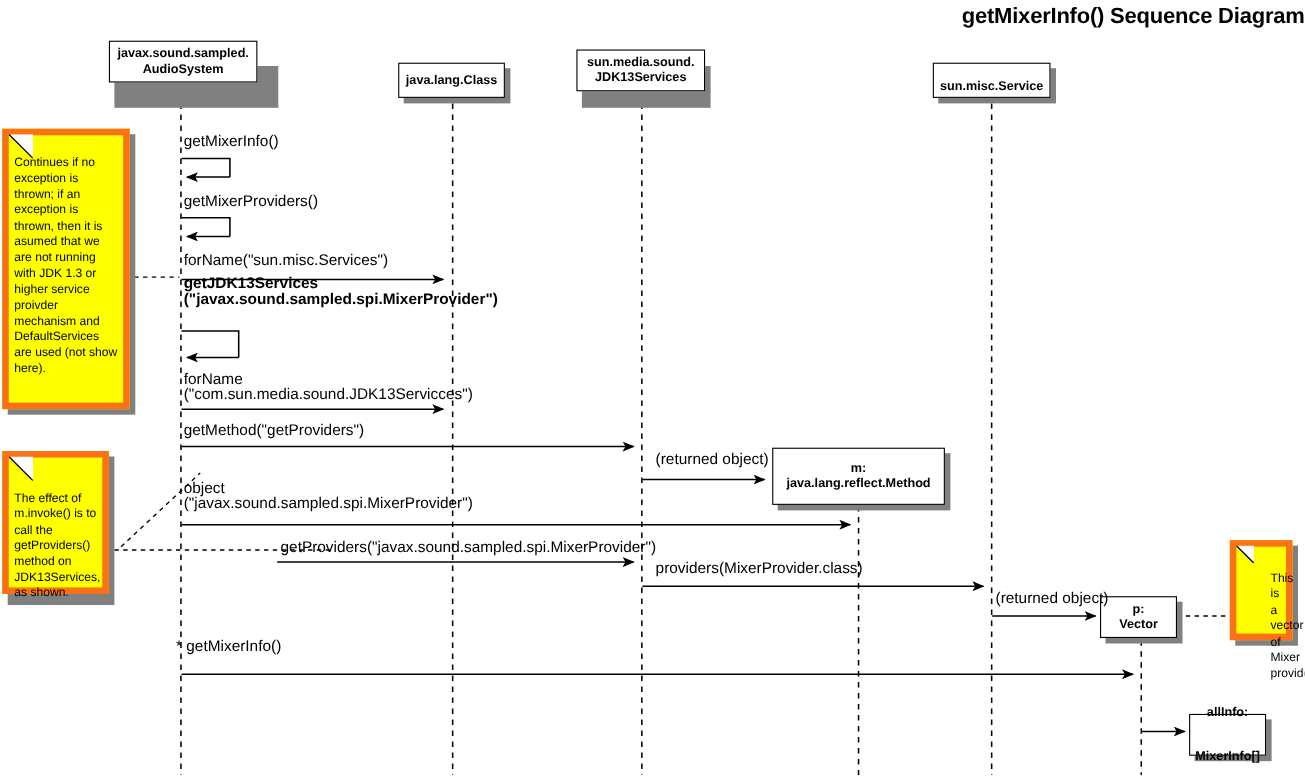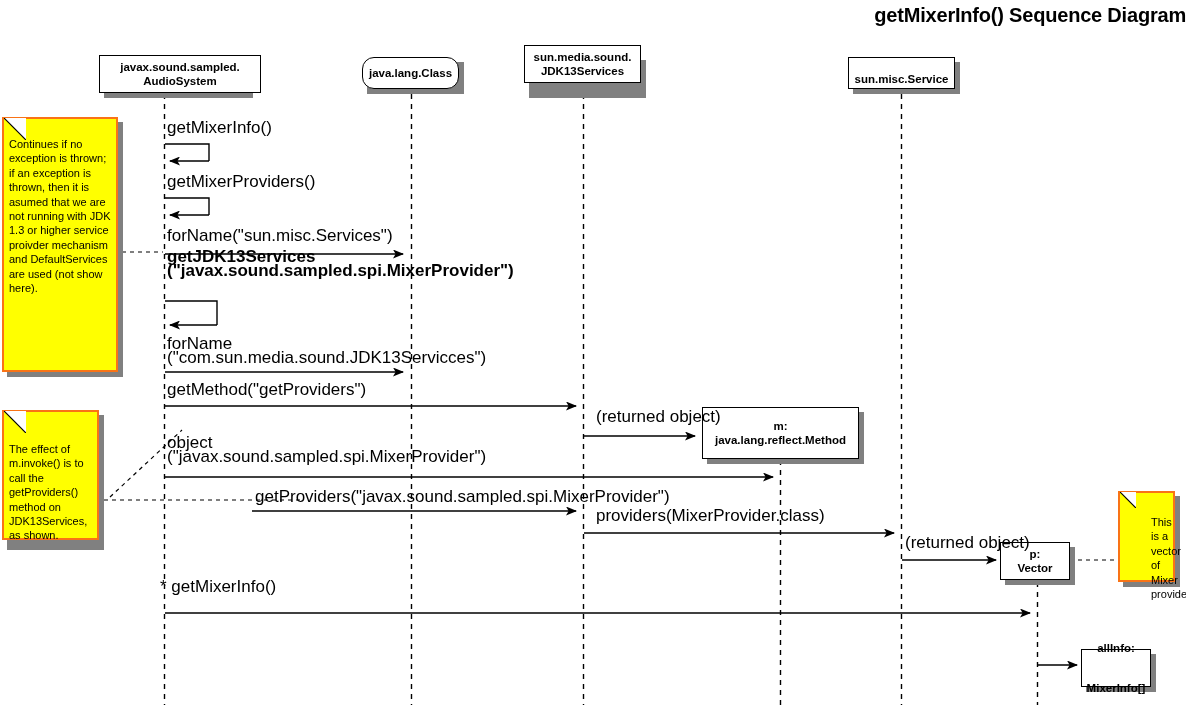--- a/index.html
+++ b/index.html
@@ -72,31 +72,31 @@
     display: flex;
     flex-direction: column;
     align-items: center;
     justify-content: center;
     z-index: 4;
   }
   
   .note {
     position: absolute;
     background: #ffff00;
-    border: 2px solid #f97316;
+    border: 6px solid #f97316;
     box-sizing: border-box;
     font-size: 11px;
     line-height: 14.4px;
     color: #000;
     padding: 6px 4px 4px 5px;
     z-index: 5;
   }
   .msg {
     position: absolute;
-    font-size: 17px;
+    font-size: 14px;
     color: #000;
     line-height: 14px;
     white-space: nowrap;
     z-index: 6;
   }
 </style>
 </head>
 <body>
 
 <div id="diagram">
@@ -185,29 +185,29 @@
       <line x1="104" y1="500" x2="300" y2="500"></line>
       <line x1="110" y1="497" x2="182" y2="430"></line>
     </g>
 
     <g stroke="#000" stroke-width="1.2" stroke-dasharray="4,4" fill="none">
       <line x1="1078" y1="560" x2="1115" y2="560"></line>
     </g>
   </svg>
 
   <div class="shadowwrap" style="left:104px; top:60px; width:149px; height:38px;"></div>
-  <div class="lifebox" style="left:99px; top:55px; width:162px; height:38px;">
+  <div class="lifebox" style="left:99px; top:37px; width:135px; height:38px;">
     <div>
       <div>javax.sound.sampled.</div>
       <div>AudioSystem</div>
     </div>
   </div>
 
   <div class="shadowwrap" style="left:367px; top:62px; width:97px; height:32px;"></div>
-  <div class="lifebox" style="left:362px; top:57px; width:97px; height:32px;border-radius:12px;">
+  <div class="lifebox" style="left:362px; top:57px; width:97px; height:32px;">
     <div>
       <div>java.lang.Class</div>
     </div>
   </div>
 
   <div class="shadowwrap" style="left:529px; top:60px; width:117px; height:38px;"></div>
   <div class="lifebox" style="left:524px; top:45px; width:117px; height:38px;">
     <div>
       <div>sun.media.sound.</div>
       <div>JDK13Services</div>

